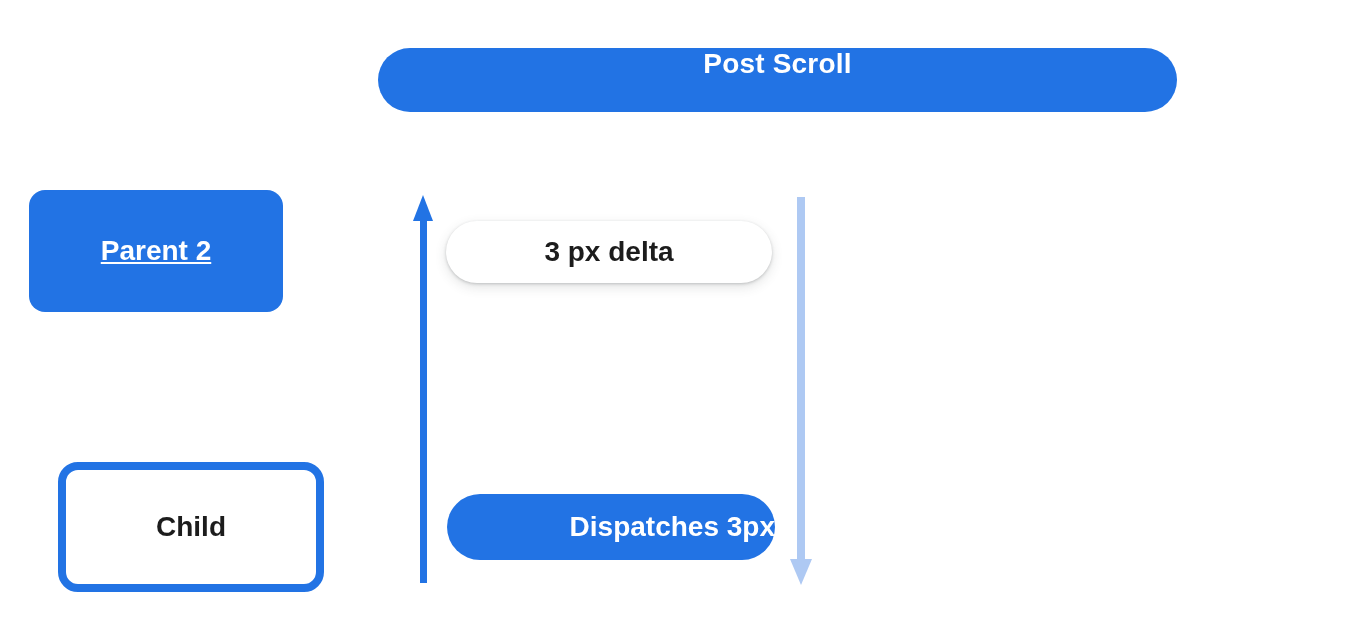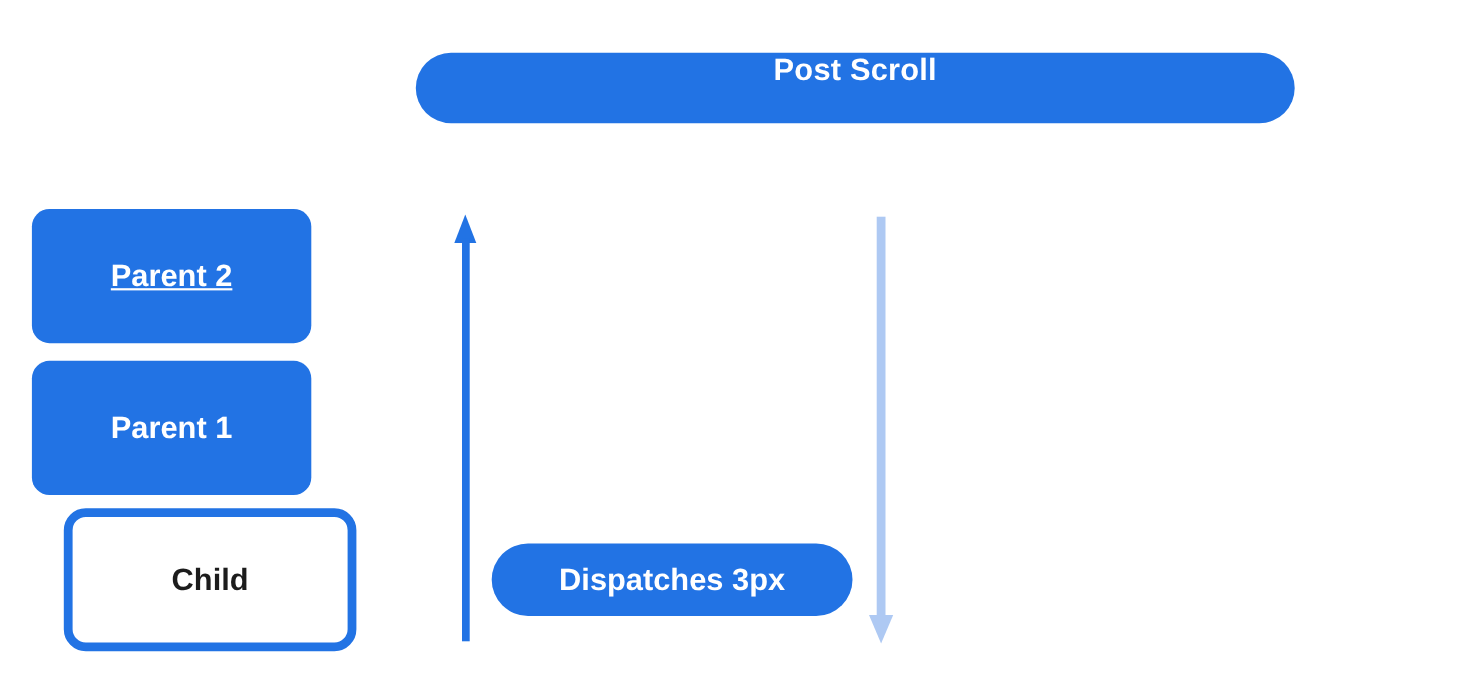--- a/index.html
+++ b/index.html
@@ -118,51 +118,52 @@
     border-radius: 31px;
     color: var(--text-dark);
     box-shadow: 0 1px 3px rgba(60,64,67,0.25), 0 4px 12px rgba(60,64,67,0.15);
   }
   .pill.blue {
     left: 447px; top: 494px;
     width: 328px; height: 66px;
     background: var(--primary);
     border-radius: 33px;
     color: var(--text-light);
+    justify-content: flex-end;
   }
 </style>
 </head>
 <body>
 
 <div class="canvas">
 
   <div class="banner">
     <span>Post Scroll</span>
   </div>
 
   <div class="box filled box-parent-2">
     <span>Parent 2</span>
   </div>
 
-  <div class="box filled box-parent-1">
-    <span>Parent 1</span>
-  </div>
 
   <div class="box outlined">
     <span>Child</span>
   </div>
 
   <div class="arrow-up">
     <div class="head"></div>
     <div class="shaft"></div>
   </div>
 
   <div class="arrow-down">
     <div class="shaft"></div>
     <div class="head"></div>
   </div>
 
+  <div class="pill white">
+    <span>3 px delta</span>
+  </div>
 
   <div class="pill blue">
     <span>Dispatches 3px</span>
   </div>
 
 </div>
 
 </body></html>

